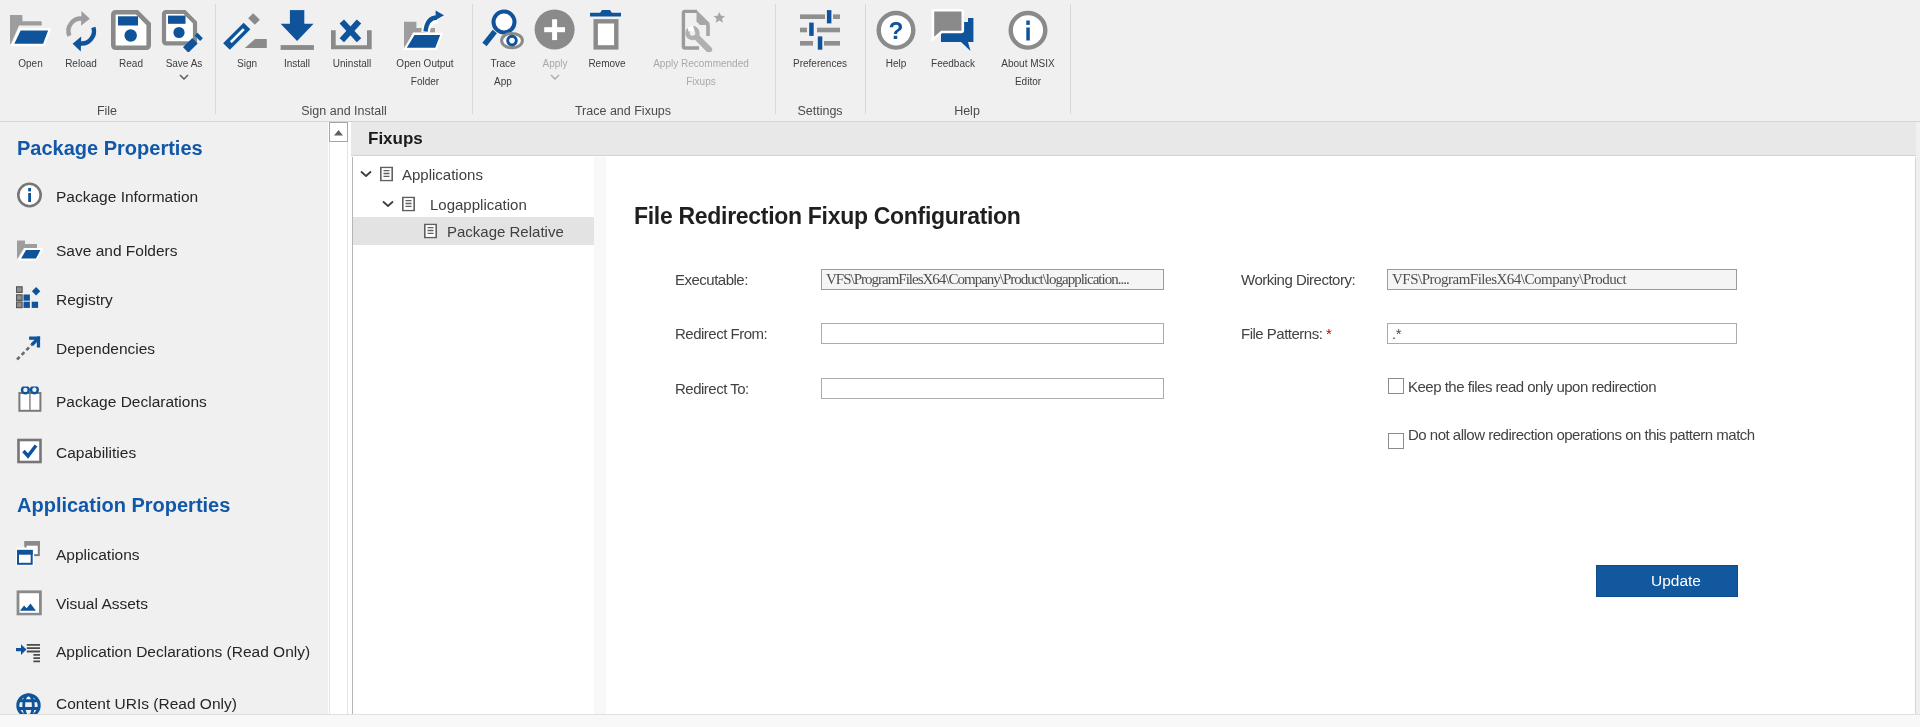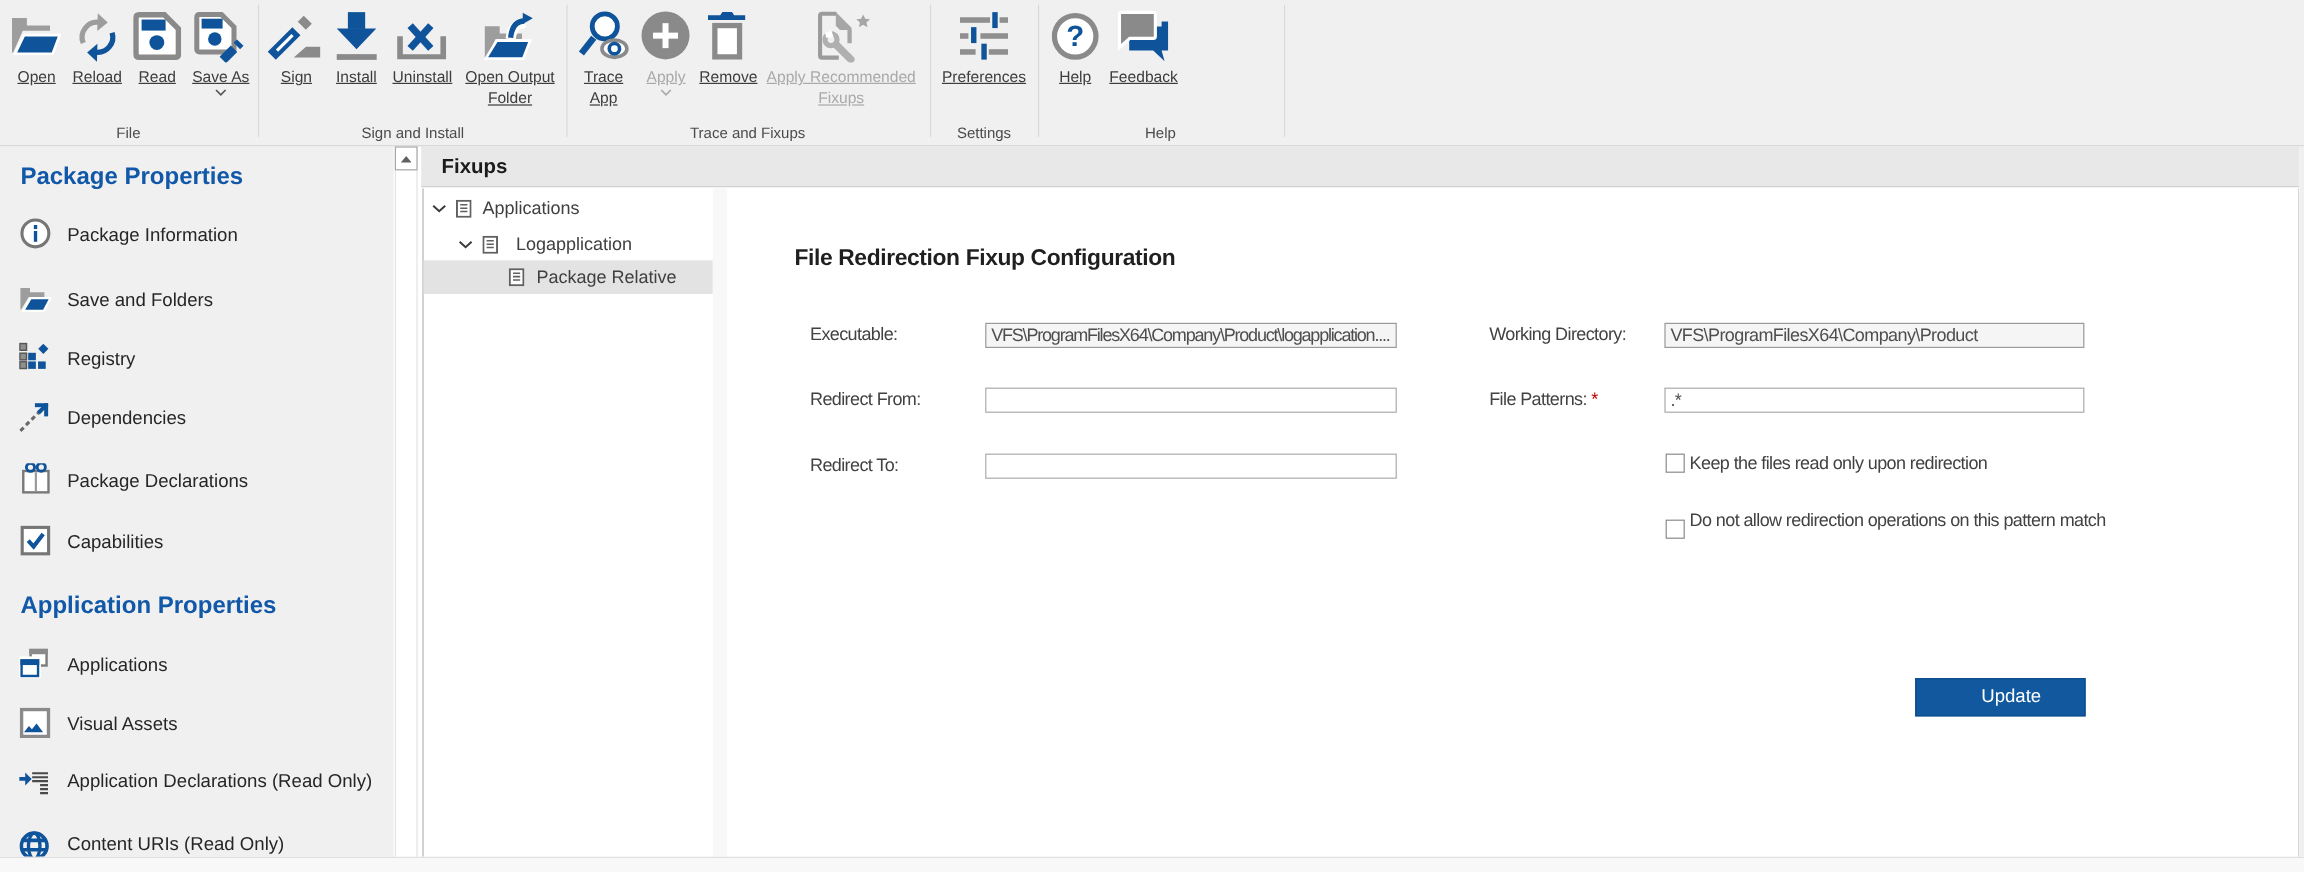--- a/index.html
+++ b/index.html
@@ -3,21 +3,21 @@
 <meta charset="utf-8">
 <style>
 * { margin:0; padding:0; box-sizing:border-box; }
 html,body { width:1920px; height:727px; }
 body { position:relative; font-family:"Liberation Sans",sans-serif; background:#ffffff; overflow:hidden; }
 
 
 #ribbon { position:absolute; left:0; top:0; width:1920px; height:122px; background:#f0f0f0; border-bottom:1px solid #d4d4d4; }
 .rbtn { position:absolute; top:0; text-align:center; }
 .rbtn .ric { height:55px; display:flex; align-items:flex-start; justify-content:center; padding-top:10px; }
-.rbtn .rlb { font-size:13px; line-height:18px; color:#3d3d3d; white-space:pre;text-decoration:underline; }
+.rbtn .rlb { font-size:10px; line-height:18px; color:#3d3d3d; white-space:pre; }
 .rbtn .rlb.dis { color:#a9a9a9; }
 .chev { display:block; margin:1px auto 0; }
 .rsep { position:absolute; top:4px; height:110px; width:1px; background:#d9d9d9; }
 .rgl { position:absolute; top:104px; font-size:12.5px; color:#4b4b4b; text-align:center; transform:translateX(-50%); white-space:nowrap; }
 
 
 #side { position:absolute; left:0; top:122px; width:328px; height:592px; background:#f0f0f0; overflow:hidden; }
 .shead { position:absolute; left:17px; font-size:20px; font-weight:bold; color:#1158a8; transform:translateY(-50%); white-space:nowrap; }
 .sitem { position:absolute; left:56px; font-size:15.5px; color:#262626; transform:translateY(-50%); white-space:nowrap; }
 .sic { position:absolute; left:16px; transform:translateY(-50%); }
@@ -34,24 +34,24 @@
 #rightgut { position:absolute; left:1916px; top:122px; width:4px; height:592px; background:#f0f0f0; }
 
 
 #treediv { position:absolute; left:241px; top:0; width:12px; height:557px; background:#f8f8f8; }
 .trow-sel { position:absolute; left:0; top:60px; width:241px; height:28px; background:#e3e3e3; }
 .tchev { position:absolute; transform:translateY(-50%); }
 .tdoc { position:absolute; transform:translateY(-50%); }
 .ttext { position:absolute; font-size:15px; color:#404040; transform:translateY(-50%); white-space:nowrap; }
 
 
-#ctitle { position:absolute; left:662px; top:216px; transform:translateY(-50%); font-size:19px; letter-spacing:-0.3px; font-weight:bold; color:#1f1f1f; white-space:nowrap; }
+#ctitle { position:absolute; left:634px; top:216px; transform:translateY(-50%); font-size:23px; letter-spacing:-0.3px; font-weight:bold; color:#1f1f1f; white-space:nowrap; }
 .flabel { position:absolute; font-size:15px; letter-spacing:-0.5px; color:#424242; transform:translateY(-50%); white-space:nowrap; }
 .finput { position:absolute; height:21px; border:1px solid #ababab; background:#ffffff; font-size:15px; letter-spacing:-0.5px; color:#4e4e4e; padding:0 4px; line-height:19px; white-space:nowrap; overflow:hidden; }
-.finput.ro { background:#f5f5f5; border-color:#9b9b9b; }
+.finput.ro { background:#f5f5f5; border-color:#9b9b9b;font-family:Liberation Serif, serif; }
 .fcheck { position:absolute; width:16px; height:16px; border:1px solid #8b8b8b; background:#fff; }
 #updbtn { position:absolute; left:1596px; top:565px; width:142px; height:32px; background:#11589e; border:1px solid #0c4c8a; color:#ffffff; font-size:15.5px; text-align:center; line-height:30px;padding-left:18px; }
 
 
 #bottom { position:absolute; left:0; top:714px; width:1920px; height:13px; background:#f8f8f8; border-top:1px solid #e0e0e0; }
 </style>
 </head>
 <body>
 <div id="ribbon">
 
@@ -232,20 +232,31 @@
   </div>
   <div class="rbtn" style="left:953px;width:70px;transform:translateX(-50%)">
     <div class="ric" style="padding-top:8px">
         <svg width="46" height="46" viewBox="0 0 46 46">
       <path d="M11,14 H38 V10 H43.4 V34 H38 L40.5,43 31,34 H11 Z" fill="#0f549b"></path>
       <path d="M4.4,2.3 H31.3 Q32.8,2.3 32.8,3.8 V22.5 Q32.8,24 31.3,24 H11.5 L2.9,31.6 L2.9,3.8 Q2.9,2.3 4.4,2.3 Z" fill="#8a8a8a" stroke="#ffffff" stroke-width="2.6"></path>
     </svg>
       </div>
     <div class="rlb">Feedback</div>
   </div>
+  <div class="rbtn" style="left:1028px;width:110px;transform:translateX(-50%)">
+    <div class="ric" style="padding-top:10px">
+        <svg width="40" height="41" viewBox="0 0 40 41">
+      <circle cx="20" cy="20.3" r="17.3" fill="#ffffff" stroke="#8a8a8a" stroke-width="4.4"></circle>
+      <rect x="18.3" y="10.5" width="3.5" height="4.4" fill="#0f549b"></rect>
+      <rect x="18.3" y="17.5" width="3.5" height="13" fill="#0f549b"></rect>
+    </svg>
+      </div>
+    <div class="rlb">About MSIX
+Editor</div>
+  </div>
   <div class="rsep" style="left:1070px"></div>
   <div class="rgl" style="left:967px">Help</div>
 </div>
 <div id="side">
   <div class="shead" style="top:26px">Package Properties</div>
 
   <div class="sic" style="top:75px"><svg width="27" height="27" viewBox="0 0 27 27">
     <circle cx="13.5" cy="13.5" r="11.2" fill="#ffffff" stroke="#767676" stroke-width="2.6"></circle>
     <rect x="12.2" y="6.5" width="2.8" height="3.4" fill="#0f549b"></rect>
     <rect x="12.2" y="11.5" width="2.8" height="9" fill="#0f549b"></rect>

